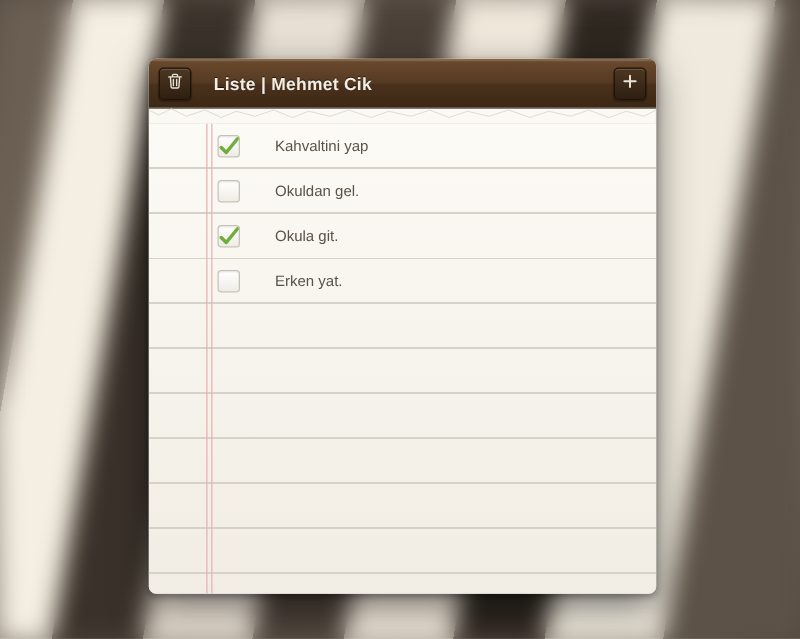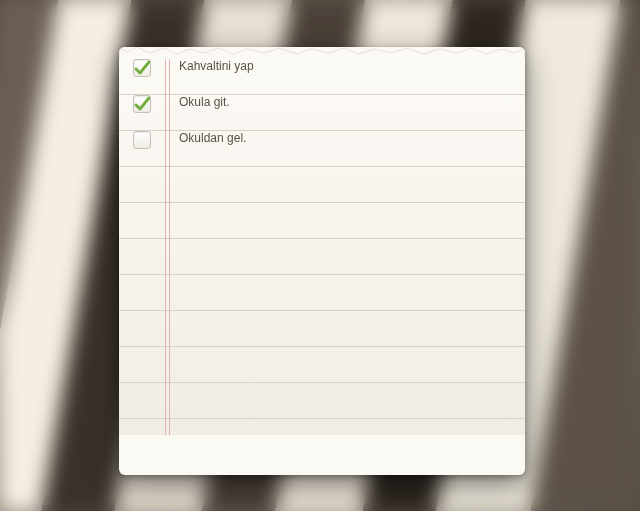--- a/index.html
+++ b/index.html
@@ -109,22 +109,24 @@
   }
   .sheet::after {
     content:"";
     position:absolute; top:0; bottom:0; left:50px; width:1px;
     background:#e6b1b1;
   }
 
   .row {
     height: 36px;
     display: flex;
-    padding-left: 14px;
-    position: relative;
+    align-items: center;
+    padding-left: 24px;
+    position: relative;
+    margin-left: 31px;
   }
   .chk {
     width: 18px; height: 18px;
     border-radius: 3px;
     border: 1px solid #c7c2b8;
     background: linear-gradient(#ffffff,#efece5);
     box-shadow: inset 0 1px 1px rgba(0,0,0,0.08);
     display:flex; align-items:center; justify-content:center;
     cursor:pointer;
     flex-shrink:0;
@@ -135,45 +137,68 @@
     margin-left: 28px;
     font-size: 12px;
     color: #5a5248;
   }
 </style>
 </head>
 <body>
 
 <div class="app">
 
+  <div class="header">
+    <div class="hbtn">
+      <span>
+        <svg width="14" height="14" viewBox="0 0 14 14">
+          <path d="M2 3.5 h10 M5 3.5 V2.3 a.8.8 0 0 1 .8-.8 h2.4 a.8.8 0 0 1 .8.8 V3.5 M3.3 3.5 l.6 8 a1 1 0 0 0 1 .9 h4.2 a1 1 0 0 0 1-.9 l.6-8 M5.7 5.5 v5 M8.3 5.5 v5" fill="none" stroke="#e9e2d7" stroke-width="1.1" stroke-linecap="round"></path>
+        </svg>
+      </span>
+    </div>
+    <div class="title">Liste | Mehmet Cik</div>
+    <div class="hbtn">
+      <span>
+        <svg width="12" height="12" viewBox="0 0 12 12">
+          <path d="M6 1.5 v9 M1.5 6 h9" stroke="#e9e2d7" stroke-width="1.6" stroke-linecap="round"></path>
+        </svg>
+      </span>
+    </div>
+  </div>
 
   <div class="tear">
     <svg viewBox="0 0 406 14" preserveAspectRatio="none">
       <path d="M0,2 L8,6 L18,1 L30,7 L45,2 L58,8 L70,3 L85,7 L100,2 L115,8 L128,3 L145,7 L160,2 L178,8 L192,3 L210,7 L225,2 L240,8 L255,3 L272,7 L288,2 L305,8 L320,3 L338,7 L352,2 L368,8 L382,3 L396,7 L406,2 L406,14 L0,14 Z" fill="#fbf9f4" stroke="#d6d0c4" stroke-width="0.6"></path>
     </svg>
   </div>
 
   <div class="sheet">
     <div class="row">
       <div class="chk checked">
         <svg viewBox="0 0 16 16">
             <path d="M2 9 l4 4 L15 2" fill="none" stroke="#6fae3a" stroke-width="2.8" stroke-linecap="round" stroke-linejoin="round"></path>
           </svg>
       </div>
       <div class="label">Kahvaltini yap</div>
     </div>
     <div class="row">
+      <div class="chk">
+        
+      </div>
+      <div class="label">Okuldan gel.</div>
+    </div>
+    <div class="row">
       <div class="chk checked">
         <svg viewBox="0 0 16 16">
             <path d="M2 9 l4 4 L15 2" fill="none" stroke="#6fae3a" stroke-width="2.8" stroke-linecap="round" stroke-linejoin="round"></path>
           </svg>
       </div>
       <div class="label">Okula git.</div>
     </div>
     <div class="row">
       <div class="chk">
         
       </div>
-      <div class="label">Okuldan gel.</div>
+      <div class="label">Erken yat.</div>
     </div>
   </div>
 
 </div>
 
 </body></html>

